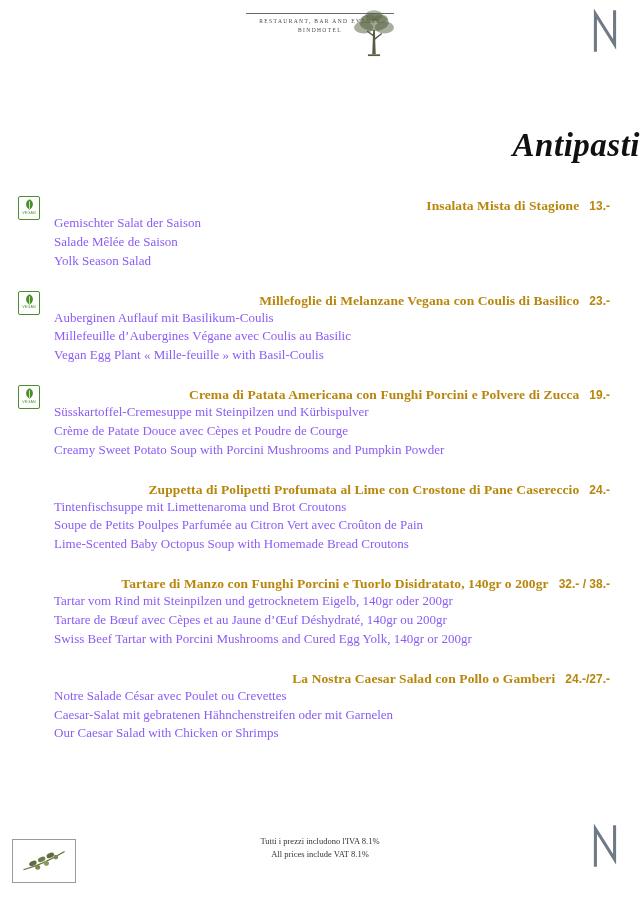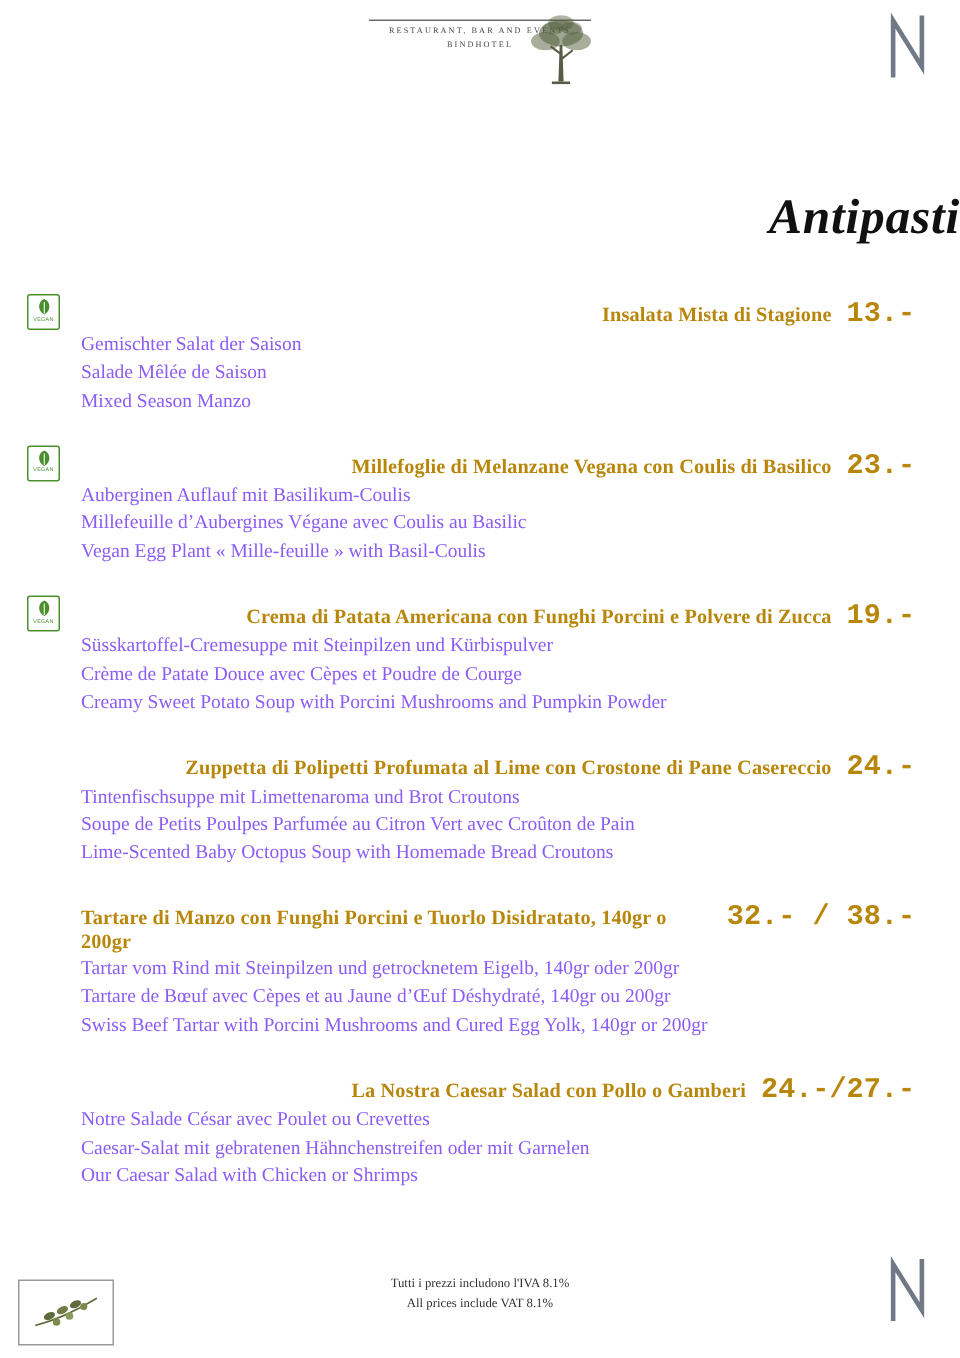--- a/index.html
+++ b/index.html
@@ -95,23 +95,23 @@
   }
   .item-name {
     font-family: "Liberation Serif", serif;
     font-weight: bold;
     font-size: 13.5px;
     color: #b8860b;
     letter-spacing: 0.1px;
     padding-right: 10px;
   }
   .item-price {
-    font-family: Liberation Mono, monospace;
+    font-family: Liberation Sans, sans-serif;
     font-weight: bold;
-    font-size: 19px;
+    font-size: 12px;
     color: #b8860b;
     white-space: nowrap;
   }
   .desc {
     font-family: "Liberation Serif", serif;
     font-size: 13px;
     color: #8b5cf6;
     line-height: 1.45;
   }
   .vegan-badge {
@@ -138,21 +138,21 @@
     letter-spacing: 0.2px;
     line-height: 1;
     margin-top: 0.5px;
   }
 
   
   .footer {
     position: absolute;
     left: 0;
     right: 0;
-    bottom: 8px;
+    bottom: 22px;
     height: 60px;
   }
   .footer-note {
     text-align: center;
     font-family: "Liberation Serif", serif;
     font-size: 8.5px;
     color: #333333;
     line-height: 1.55;
     margin-top: 12px;
   }
@@ -210,21 +210,21 @@
         <path d="M10 17 L10 5" stroke="#ffffff" stroke-width="1.1" fill="none"></path>
       </svg>
       <span class="vegan-text">VEGAN</span>
     </div>
     <div class="item-head">
       <span class="item-name">Insalata Mista di Stagione</span>
       <span class="item-price">13.-</span>
     </div>
     <div class="desc">Gemischter Salat der Saison</div>
     <div class="desc">Salade Mêlée de Saison</div>
-    <div class="desc">Mixed Season Manzo</div>
+    <div class="desc">Yolk Season Salad</div>
   </div>
 
   <div class="item">
     <div class="vegan-badge">
       <svg width="13" height="13" viewBox="0 0 20 20">
         <path d="M10 18 C3 14 3 5 10 2 C17 5 17 14 10 18 Z" fill="#4a8f2c"></path>
         <path d="M10 17 L10 5" stroke="#ffffff" stroke-width="1.1" fill="none"></path>
       </svg>
       <span class="vegan-text">VEGAN</span>
     </div>

